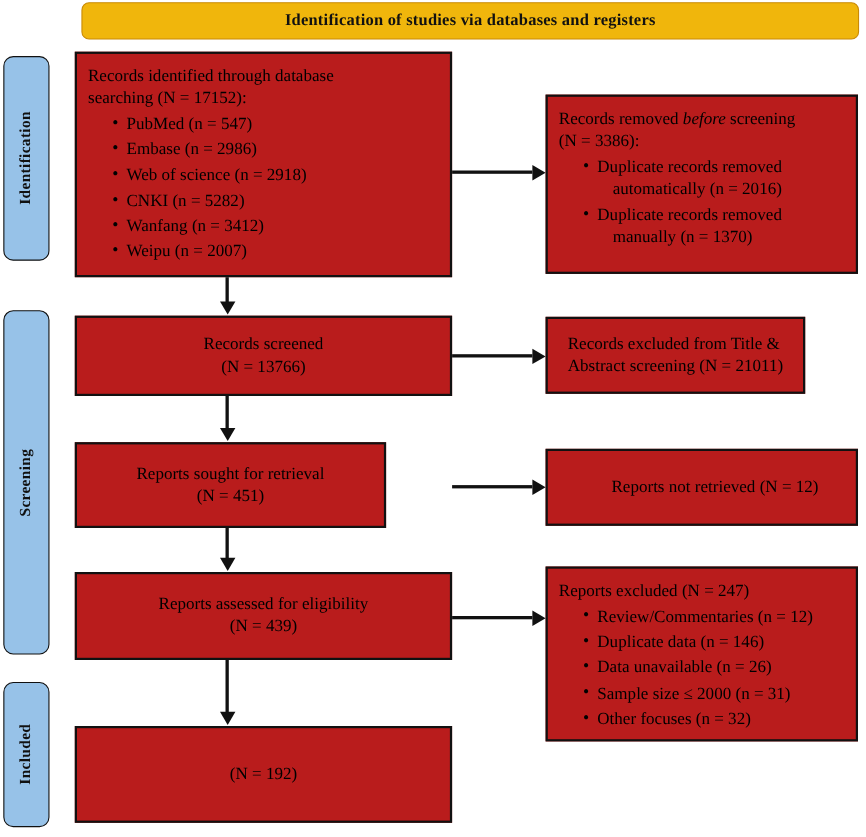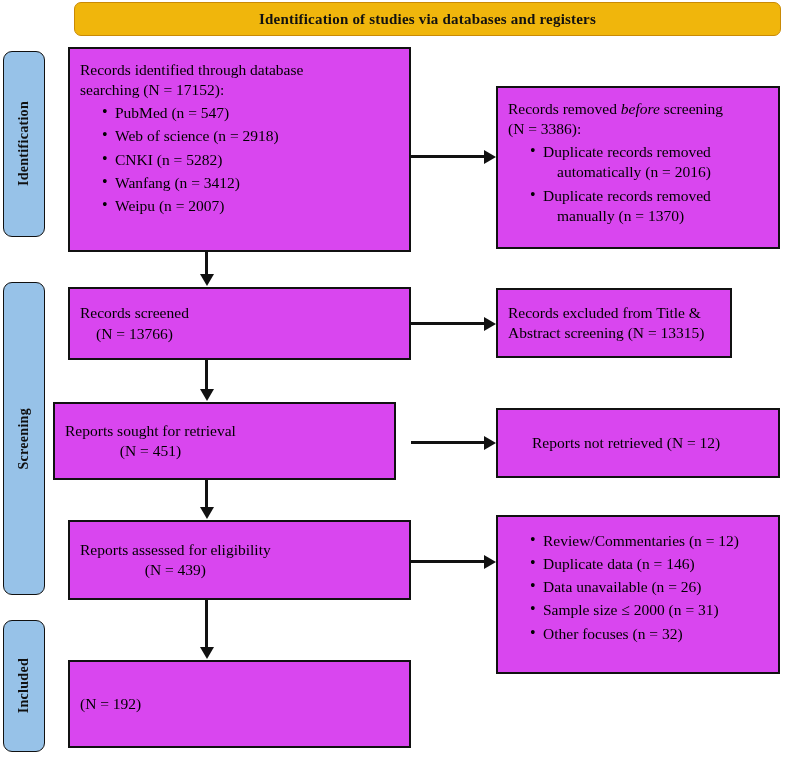--- a/index.html
+++ b/index.html
@@ -17,42 +17,42 @@
   .phase{position:absolute;background:#97C2E8;border:1.5px solid #111;
          border-radius:9px;box-sizing:border-box;
          display:flex;align-items:center;justify-content:center;}
   .phase span{writing-mode:vertical-rl;transform:rotate(180deg);
               font-weight:bold;font-size:14px;letter-spacing:.3px;color:#111;
               white-space:nowrap;}
   #phase-identification{left:3px;top:51px;width:42px;height:186px;}
   #phase-screening{left:3px;top:282px;width:42px;height:313px;}
   #phase-included{left:3px;top:620px;width:42px;height:132px;}
 
-  .fbox{position:absolute;background:#d946ef;border:2.2px solid #111;
+  .fbox{position:absolute;background:#b91c1c;border:2.2px solid #111;
         box-sizing:border-box;}
   .fbox .inner{padding:0 10px;font-size:15.5px;line-height:1.30;}
-  .fbox.center{display:flex;align-items:center;
+  .fbox.center{display:flex;align-items:center;justify-content:center;
                text-align:center;}
   .fbox.topleft{display:block;}
   .fbox.topleft .inner{padding-top:11px;}
 
   ul.blist{margin:2px 0 0 0;padding-left:22px;list-style:none;}
   ul.blist li{position:relative;margin:3px 0 3px 0;padding-left:13px;
               line-height:1.30;}
   ul.blist li::before{content:"\2022";position:absolute;left:0;top:-1px;
                       font-size:16px;}
   .ind{display:inline-block;text-align:center;}
   .ital{font-style:italic;}
 
   
   #box-records-identified{left:68px;top:47px;width:343px;height:205px;}
   #box-records-removed{left:496px;top:86px;width:284px;height:163px;}
   #box-records-screened{left:68px;top:287px;width:343px;height:73px;}
   #box-records-excluded{left:496px;top:288px;width:236px;height:70px;}
-  #box-reports-sought{left:53px;top:402px;width:343px;height:78px;}
+  #box-reports-sought{left:68px;top:402px;width:283px;height:78px;}
   #box-reports-not-retrieved{left:496px;top:408px;width:284px;height:70px;padding-left:24px;}
   #box-reports-assessed{left:68px;top:520px;width:343px;height:80px;}
   #box-reports-excluded{left:496px;top:515px;width:284px;height:159px;}
   #box-studies-included{left:68px;top:660px;width:343px;height:88px;}
 
   .conn{position:absolute;background:#111;}
   .hline{height:3px;}
   .vline{width:3px;}
   .arrowR{position:absolute;width:0;height:0;
           border-top:7px solid transparent;border-bottom:7px solid transparent;
@@ -79,20 +79,21 @@
   <div class="phase" id="phase-included">
     <span>Included</span>
   </div>
 
   <div class="fbox topleft" id="box-records-identified">
     <div class="inner">
       <div>Records identified  through database</div>
       <div>searching (N = 17152):</div>
       <ul class="blist">
         <li>PubMed (n = 547)</li>
+        <li>Embase (n = 2986)</li>
         <li>Web of science (n = 2918)</li>
         <li>CNKI (n = 5282)</li>
         <li>Wanfang (n = 3412)</li>
         <li>Weipu (n = 2007)</li>
       </ul>
     </div>
   </div>
 
   <div class="fbox topleft" id="box-records-removed">
     <div class="inner">
@@ -114,21 +115,21 @@
   <div class="fbox center" id="box-records-screened">
     <div class="inner">
       <div>Records screened</div>
       <div>(N = 13766)</div>
     </div>
   </div>
 
   <div class="fbox center" id="box-records-excluded">
     <div class="inner" style="text-align:left">
       <div>Records excluded from Title &amp;</div>
-      <div>Abstract screening (N = 13315)</div>
+      <div>Abstract screening (N = 21011)</div>
     </div>
   </div>
 
   <div class="fbox center" id="box-reports-sought">
     <div class="inner">
       <div>Reports sought  for retrieval</div>
       <div>(N = 451)</div>
     </div>
   </div>
 
@@ -140,20 +141,21 @@
 
   <div class="fbox center" id="box-reports-assessed">
     <div class="inner">
       <div>Reports assessed for eligibility</div>
       <div>(N = 439)</div>
     </div>
   </div>
 
   <div class="fbox topleft" id="box-reports-excluded">
     <div class="inner">
+      <div>Reports excluded  (N = 247)</div>
       <ul class="blist">
         <li>Review/Commentaries  (n = 12)</li>
         <li>Duplicate  data (n = 146)</li>
         <li>Data unavailable  (n = 26)</li>
         <li>Sample  size ≤ 2000 (n = 31)</li>
         <li>Other focuses (n = 32)</li>
       </ul>
     </div>
   </div>
 

